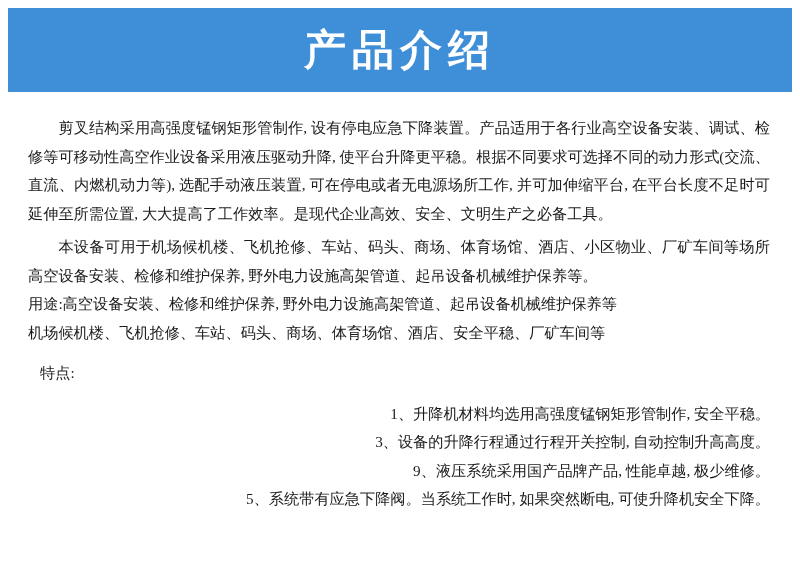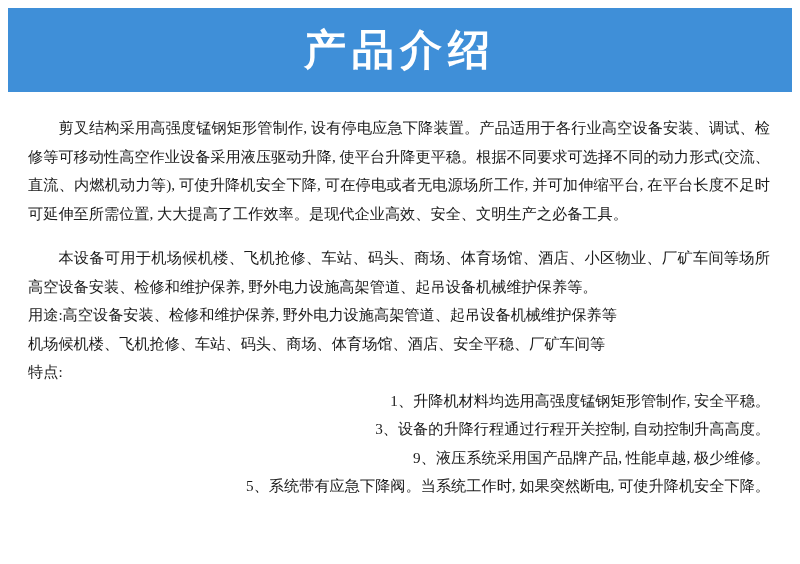--- a/index.html
+++ b/index.html
@@ -47,46 +47,46 @@
     font-size: 15.2px;
     line-height: 28.5px;
     text-align: justify;
     text-justify: inter-ideograph;
     margin: 0 0 0 0;
   }
   .para.indent {
     text-indent: 2em;
   }
   .para.gap {
-    margin-top: 16px;
+    margin-top: 5px;
   }
   .list-line {
     font-size: 15.2px;
     line-height: 28.5px;
     text-align: right;
     margin: 0;
   }
   .sub-label {
     font-size: 15.2px;
     line-height: 28.5px;
-    margin: 0;
+    margin: 12px;
   }
 </style>
 </head>
 <body>
 
 <div class="page">
 
   <div class="banner" style="background: rgb(63, 143, 216);">
     <div class="banner-title" style="color: rgb(255, 255, 255);">产品介绍</div>
   </div>
 
   <div class="content">
 
-    <p class="para indent">剪叉结构采用高强度锰钢矩形管制作, 设有停电应急下降装置。产品适用于各行业高空设备安装、调试、检修等可移动性高空作业设备采用液压驱动升降, 使平台升降更平稳。根据不同要求可选择不同的动力形式(交流、直流、内燃机动力等), 可使升降机安全下降, 可在停电或者无电源场所工作, 并可加伸缩平台, 在平台长度不足时可延伸至所需位置, 大大提高了工作效率。是现代企业高效、安全、文明生产之必备工具。</p>
+    <p class="para indent">剪叉结构采用高强度锰钢矩形管制作, 设有停电应急下降装置。产品适用于各行业高空设备安装、调试、检修等可移动性高空作业设备采用液压驱动升降, 使平台升降更平稳。根据不同要求可选择不同的动力形式(交流、直流、内燃机动力等), 选配手动液压装置, 可在停电或者无电源场所工作, 并可加伸缩平台, 在平台长度不足时可延伸至所需位置, 大大提高了工作效率。是现代企业高效、安全、文明生产之必备工具。</p>
 
     <p class="para indent gap">本设备可用于机场候机楼、飞机抢修、车站、码头、商场、体育场馆、酒店、小区物业、厂矿车间等场所高空设备安装、检修和维护保养, 野外电力设施高架管道、起吊设备机械维护保养等。</p>
 
     <p class="para">用途:高空设备安装、检修和维护保养, 野外电力设施高架管道、起吊设备机械维护保养等</p>
 
     <p class="para">机场候机楼、飞机抢修、车站、码头、商场、体育场馆、酒店、安全平稳、厂矿车间等</p>
 
     <p class="sub-label">特点:</p>
 
     <p class="list-line">1、升降机材料均选用高强度锰钢矩形管制作, 安全平稳。</p>

